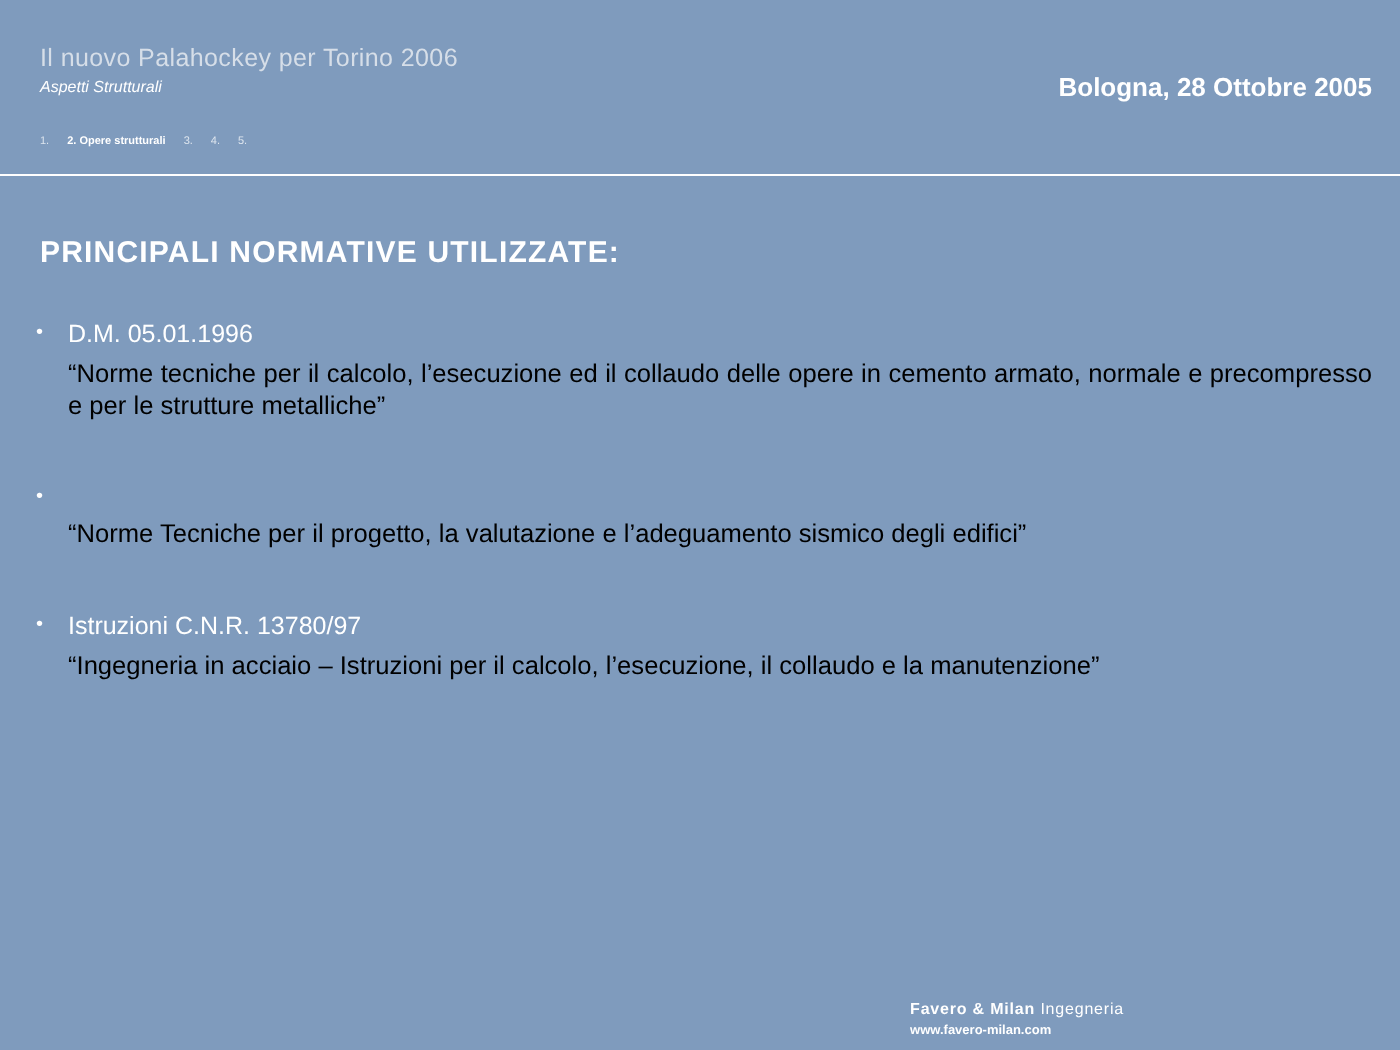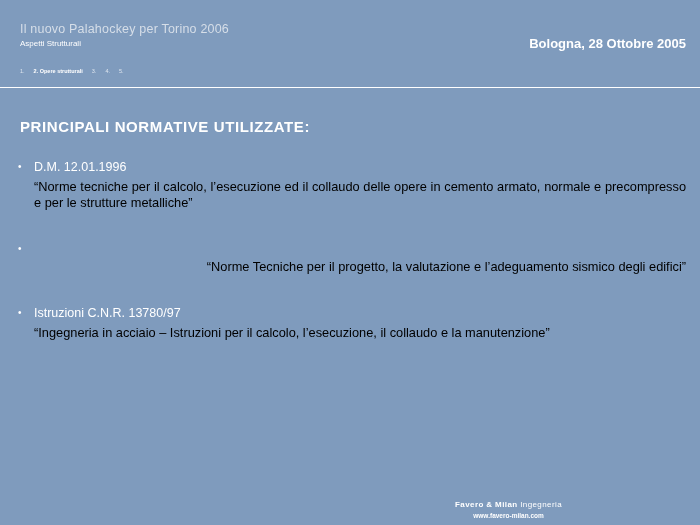--- a/index.html
+++ b/index.html
@@ -39,20 +39,21 @@
     letter-spacing: 0.2px;
     white-space: nowrap;
   }
   .header-subtitle {
     position: absolute;
     left: 20px;
     top: 39px;
     font-size: 8px;
     color: #ffffff;
     white-space: nowrap;
+    font-style: italic;
   }
   .header-place {
     position: absolute;
     right: 14px;
     top: 36px;
     font-size: 13px;
     font-weight: bold;
     color: #ffffff;
     white-space: nowrap;
   }
@@ -117,29 +118,29 @@
   }
   .bullet-body {
     margin-left: 16px;
     margin-top: 3px;
     font-size: 12.8px;
     line-height: 1.30;
     color: #000000;
     text-align: justify;
   }
   .bullet-body.nojustify {
-    text-align: right;
+    text-align: left;
   }
 
   
   .footer {
     position: absolute;
     right: 10px;
     bottom: 6px;
-    text-align: center;
+    text-align: left;
   }
   .footer-company {
     font-size: 8px;
     color: #ffffff;
     letter-spacing: 0.4px;
   }
   .footer-company b {
     font-weight: bold;
   }
   .footer-company span.light {
@@ -171,21 +172,21 @@
     </div>
   </div>
 
   <div class="slide-title">PRINCIPALI NORMATIVE UTILIZZATE:</div>
 
   <div class="content">
 
     <div class="bullet-block">
       <div class="bullet-line">
         <span class="bullet-mark">•</span>
-        <span class="bullet-head">D.M. 12.01.1996</span>
+        <span class="bullet-head">D.M. 05.01.1996</span>
       </div>
       <div class="bullet-body">“Norme tecniche per il calcolo, l’esecuzione ed il collaudo delle opere in cemento armato, normale e precompresso e per le strutture metalliche”</div>
     </div>
 
     <div class="bullet-block" style="margin-top:30px;">
       <div class="bullet-line">
         <span class="bullet-mark">•</span>
       </div>
       <div class="bullet-body nojustify">“Norme Tecniche per il progetto, la valutazione e l’adeguamento sismico degli edifici”</div>
     </div>

